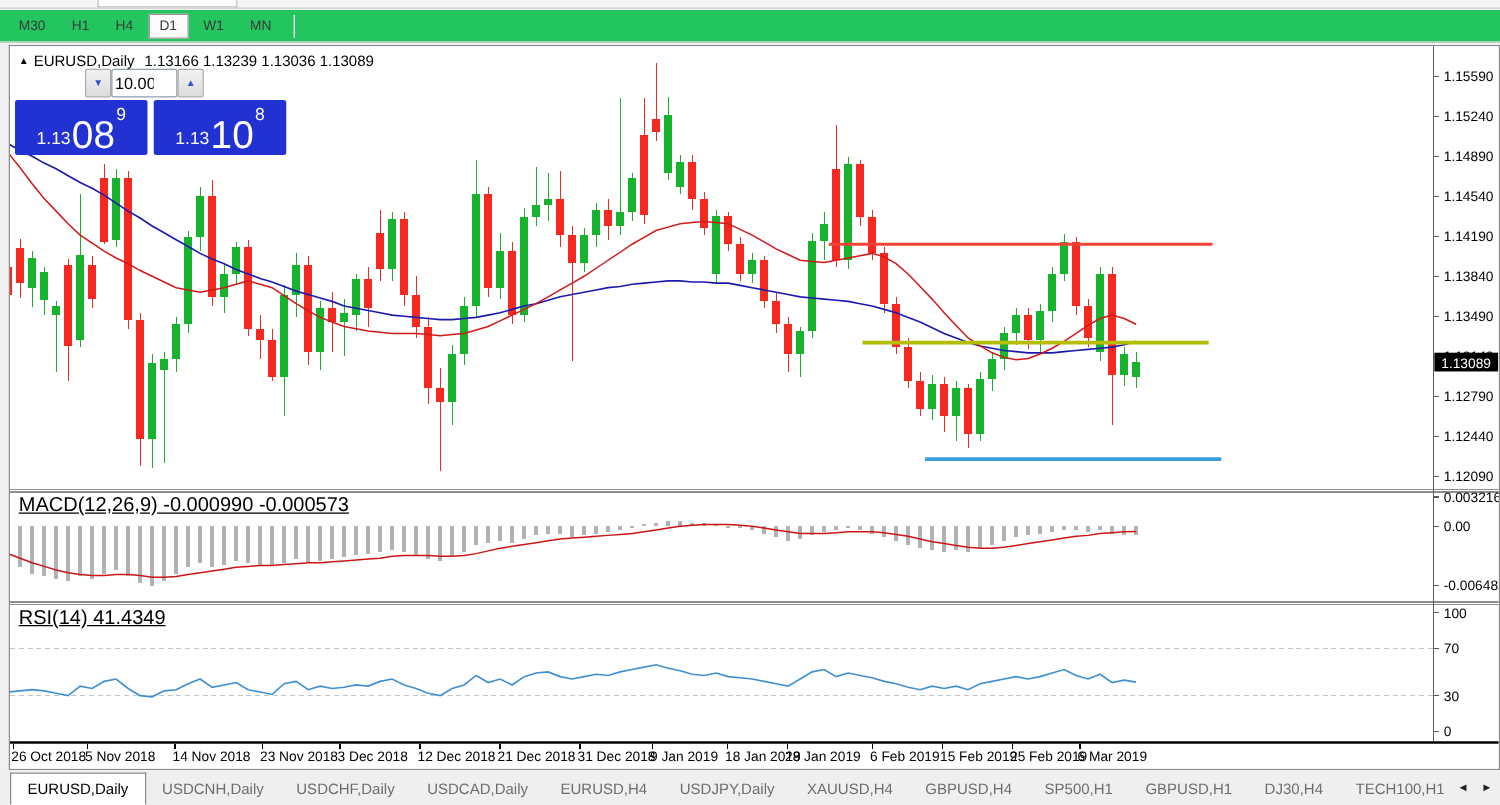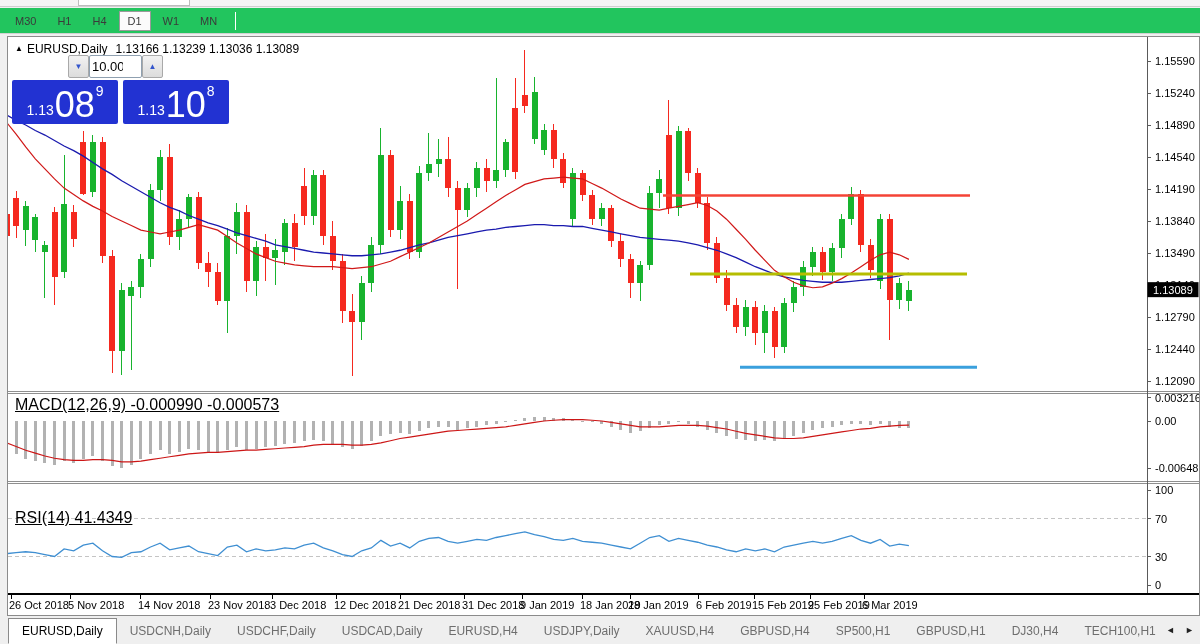--- a/index.html
+++ b/index.html
@@ -26,21 +26,21 @@
      background:linear-gradient(#5166e8,#2334cf);border:1px solid #1524a4;border-radius:2px;cursor:pointer;margin-top:40px;}
   .spin-btn{width:21px;height:23px;margin-left:3px;background:linear-gradient(#f2f2f2,#dcdcdc);border:1px solid #a9a9a9;border-radius:2px;
      font-size:8px;color:#3355cc;text-align:center;line-height:21px;cursor:pointer;}
   .spin-btn.right{margin-left:0;margin-right:3px;}
   #vol-input{width:53px;height:23px;border:1px solid #8fa0b0;border-radius:2px;font-size:13px;text-align:right;padding-right:18px;
      font-family:"Liberation Sans",sans-serif;color:#000;}
   #trade-row2{display:flex;margin-top:2px;}
   .quote-panel{width:106px;height:44px;background:#2232d2;border-radius:2px;color:#fff;display:flex;justify-content:center;align-items:flex-end;padding-bottom:3px;cursor:pointer;}
   .quote-panel.buy{margin-left:5px;}
   .q-prefix{font-size:14px;margin-bottom:3px;letter-spacing:0;}
-  .q-big{font-size:36px;line-height:0.85;font-weight:normal;margin-left:1px;}
+  .q-big{font-size:31px;line-height:0.85;font-weight:normal;margin-left:1px;}
   .q-sup{font-size:14px;align-self:flex-start;margin-top:3px;margin-left:1px;}
   .pane-label{position:absolute;left:7px;font-size:16px;color:#000;white-space:nowrap;text-decoration:underline;}
   
   #tab-bar{position:absolute;left:0;top:616px;width:1200px;height:28px;background:#efefef;display:flex;align-items:flex-end;overflow:hidden;padding-left:8px;}
   .tab{height:24px;line-height:22px;font-size:12px;color:#6e6e6e;padding:0 13px;white-space:nowrap;cursor:pointer;}
   .tab.active{background:#fff;border:1px solid #8a8a8a;border-bottom:1px solid #fff;color:#000;height:26px;line-height:24px;}
   .tab-sep{width:1px;height:13px;background:#aaa;margin-bottom:6px;}
   #tab-scroll{position:absolute;right:0;top:616px;height:28px;width:40px;background:#efefef;display:flex;align-items:center;justify-content:space-between;padding:0 6px;}
   #tab-scroll span{font-size:9px;color:#222;cursor:pointer;}
 </style>
@@ -456,21 +456,21 @@
       </div>
       <div class="quote-panel buy">
         <span class="q-prefix">1.13</span>
         <span class="q-big">10</span>
         <span class="q-sup">8</span>
       </div>
     </div>
   </div>
 
   <div class="pane-label" style="top:359px">MACD(12,26,9) -0.000990 -0.000573</div>
-  <div class="pane-label" style="top:472px">RSI(14) 41.4349</div>
+  <div class="pane-label" style="top:449px">RSI(14) 41.4349</div>
 </div>
 
 <div id="tab-bar">
     <div class="tab active">EURUSD,Daily</div>
     <div class="tab">USDCNH,Daily</div>
     <div class="tab-sep"></div>
     <div class="tab">USDCHF,Daily</div>
     <div class="tab-sep"></div>
     <div class="tab">USDCAD,Daily</div>
     <div class="tab-sep"></div>

